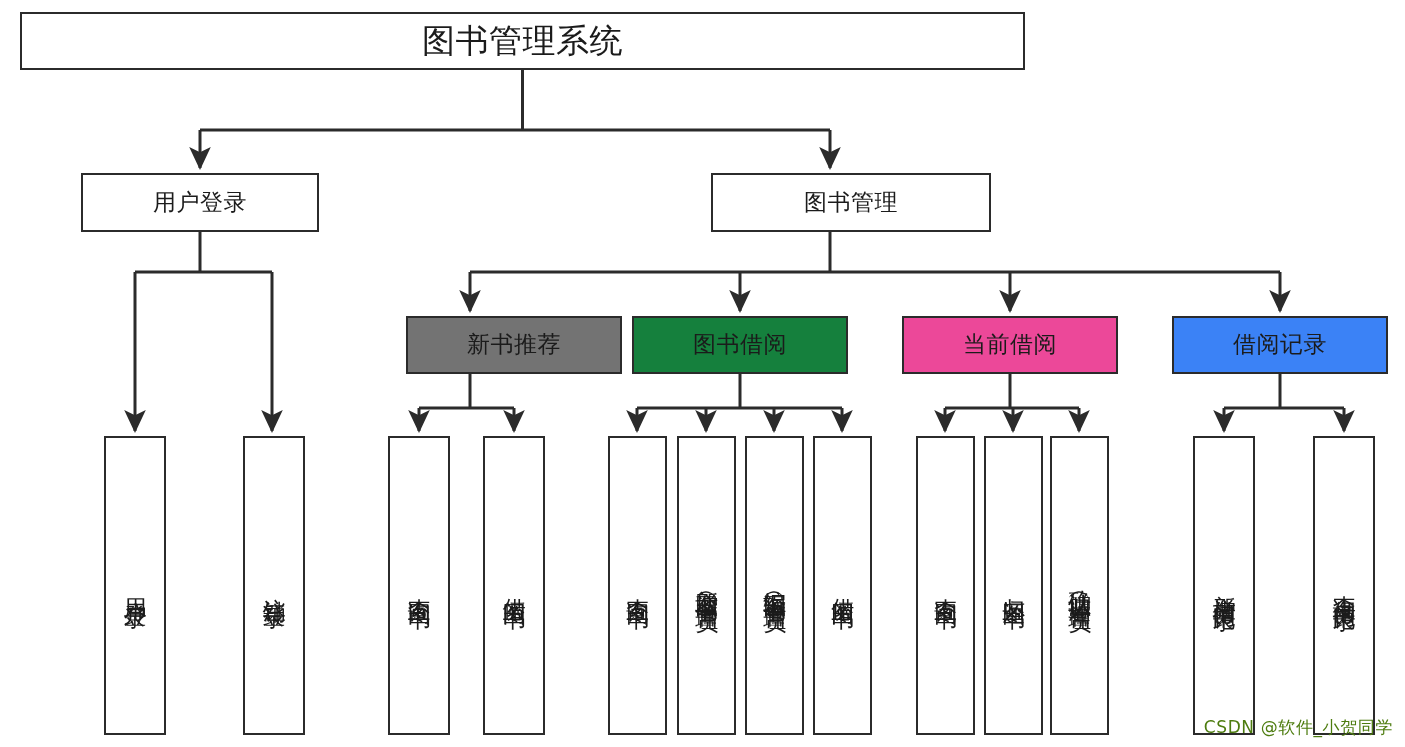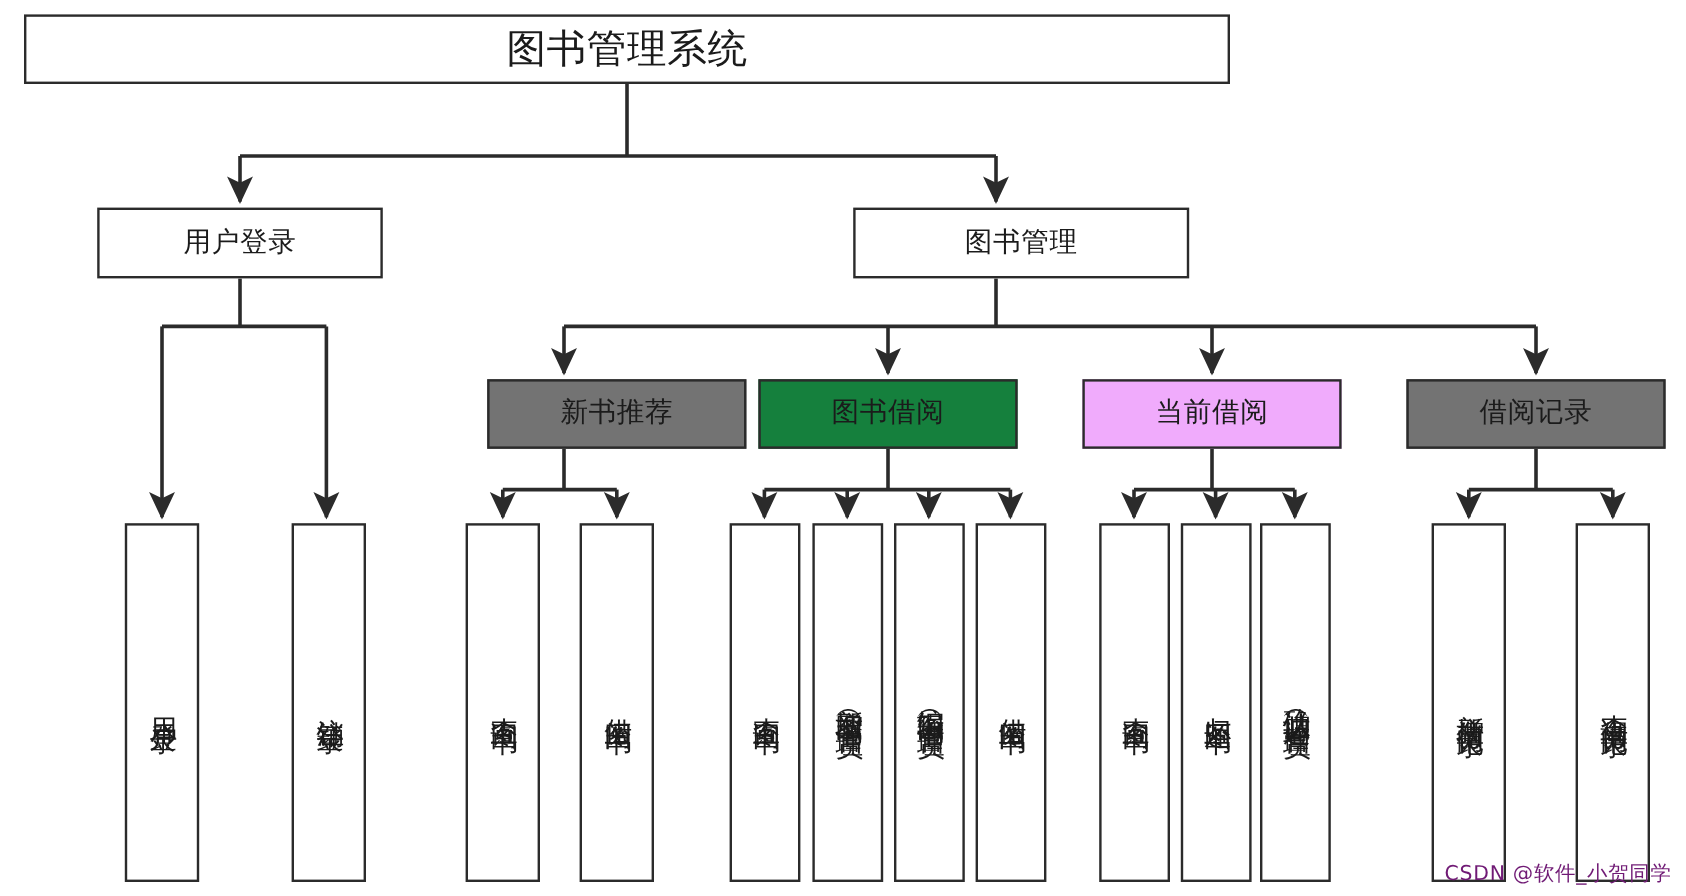--- a/index.html
+++ b/index.html
@@ -66,21 +66,21 @@
     line-height: 1.02;
     letter-spacing: 3px;
     white-space: nowrap;
   }
   
   #watermark {
     position: absolute;
     right: 12px;
     bottom: 8px;
     font-size: 17px;
-    color: #701a75;
+    color: #4d7c0f;
     letter-spacing: 0.6px;
     white-space: nowrap;
     user-select: none;
   }
 </style>
 </head>
 <body>
 
 <div id="canvas">
 
@@ -147,24 +147,24 @@
   <div class="node lvl2" style="left: 711px; top: 173px; width: 280px; height: 59px; border-color: rgb(43, 43, 43); background: rgb(255, 255, 255);">
     <span class="node-label">图书管理</span>
   </div>
 
   <div class="node lvl3" style="left: 362px; top: 316px; width: 216px; height: 58px; border-color: rgb(43, 43, 43); background: #737373; margin-left: 44px;">
     <span class="node-label">新书推荐</span>
   </div>
   <div class="node lvl3" style="left: 632px; top: 316px; width: 216px; height: 58px; border-color: rgb(43, 43, 43); background: #15803d;">
     <span class="node-label">图书借阅</span>
   </div>
-  <div class="node lvl3" style="left: 902px; top: 316px; width: 216px; height: 58px; border-color: rgb(43, 43, 43); background: #f0abfc;">
+  <div class="node lvl3" style="left: 902px; top: 316px; width: 216px; height: 58px; border-color: rgb(43, 43, 43); background: #ec4899;">
     <span class="node-label">当前借阅</span>
   </div>
-  <div class="node lvl3" style="left: 1172px; top: 316px; width: 216px; height: 58px; border-color: rgb(43, 43, 43); background: #737373;">
+  <div class="node lvl3" style="left: 1172px; top: 316px; width: 216px; height: 58px; border-color: rgb(43, 43, 43); background: #3b82f6;">
     <span class="node-label">借阅记录</span>
   </div>
 
   <div class="node leaf" style="left: 104px; top: 436px; width: 62px; height: 299px; border-color: rgb(43, 43, 43); background: rgb(255, 255, 255);">
     <span class="node-label">用户登录</span>
   </div>
   <div class="node leaf" style="left: 243px; top: 436px; width: 62px; height: 299px; border-color: rgb(43, 43, 43); background: rgb(255, 255, 255);">
     <span class="node-label">注销登录</span>
   </div>
   <div class="node leaf" style="left: 388px; top: 436px; width: 62px; height: 299px; border-color: rgb(43, 43, 43); background: rgb(255, 255, 255);">

